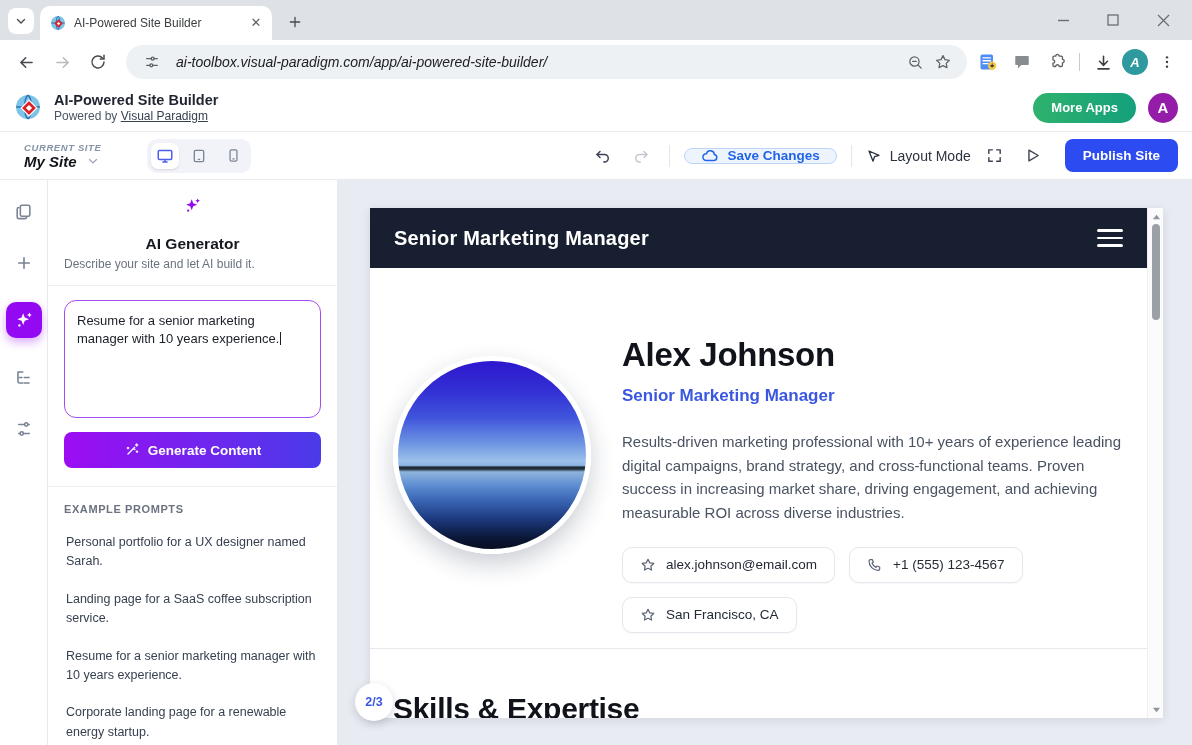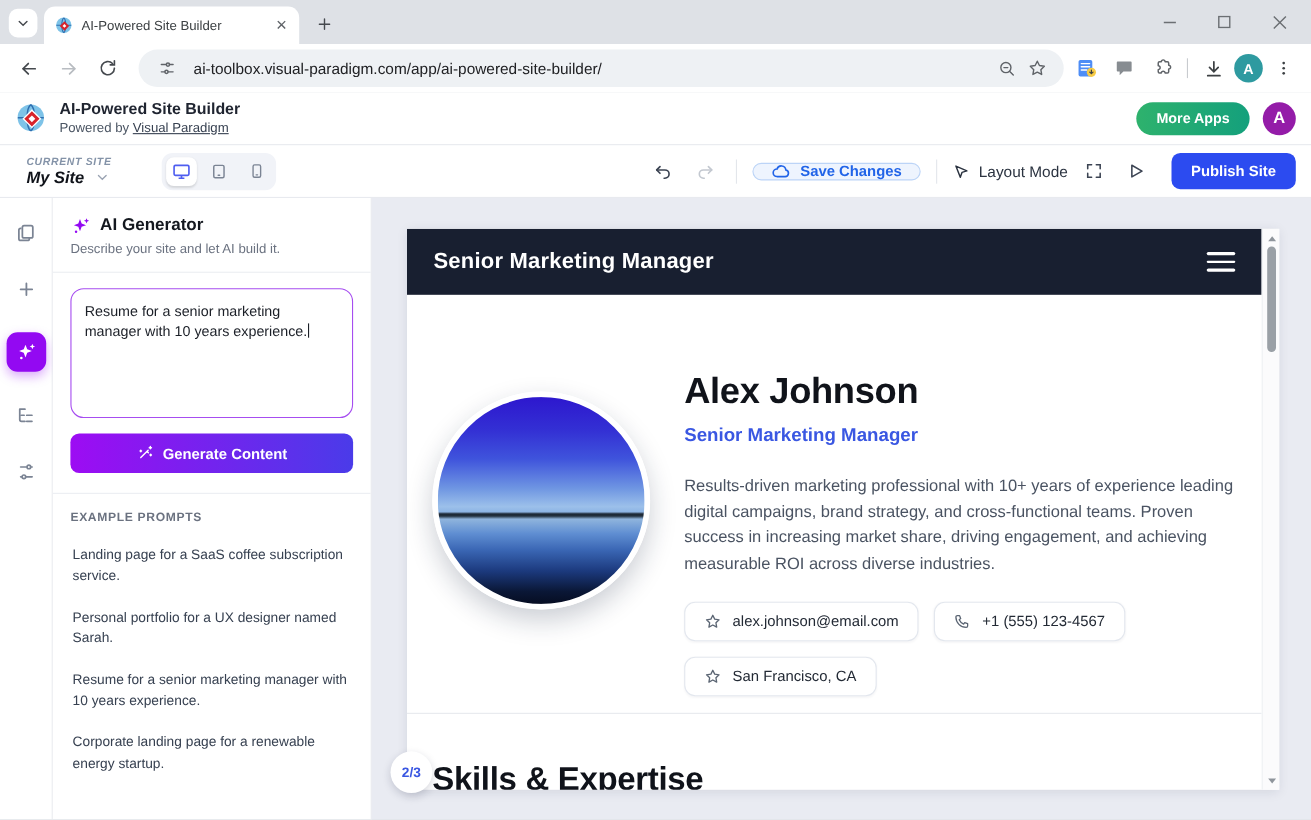--- a/index.html
+++ b/index.html
@@ -10,21 +10,21 @@
   .titlebar { position:absolute; top:0; left:0; right:0; height:40px; background:#dee1e6; }
   .tab-search-btn { position:absolute; left:8px; top:8px; width:26px; height:26px; background:#fff; border-radius:8px; display:flex; align-items:center; justify-content:center; color:#45494e; cursor:pointer; }
   .tab { position:absolute; left:40px; top:6px; width:232px; height:34px; background:#fff; border-radius:10px 10px 0 0; display:flex; align-items:center; padding:0 8px 0 10px; gap:8px; }
   .tab-title { flex:1; font-size:12px; color:#3c4043; white-space:nowrap; overflow:hidden; }
   .tab-close { width:16px; height:16px; color:#5f6368; font-size:13px; line-height:16px; text-align:center; border-radius:50%; cursor:pointer; }
   .new-tab-btn { position:absolute; left:282px; top:9px; width:26px; height:26px; color:#45494e; display:flex; align-items:center; justify-content:center; cursor:pointer; }
   .win-controls { position:absolute; right:8px; top:0; height:40px; display:flex; align-items:center; gap:28px; padding-right:10px; color:#6b6f73; }
   .win-btn { width:22px; height:22px; display:flex; align-items:center; justify-content:center; cursor:pointer; }
 
   
-  .browser-toolbar { position:absolute; top:40px; left:0; right:0; height:44px; background:#fff; display:flex; align-items:center; padding:0 8px; }
+  .browser-toolbar { position:absolute; top:40px; left:0; right:0; height:44px; background:#fff; display:flex; align-items:center; padding:0 8px;font-style:italic; }
   .nav-btn { width:32px; height:32px; display:flex; align-items:center; justify-content:center; border-radius:50%; color:#45494e; cursor:pointer; margin:0 2px; }
   .nav-btn.disabled { color:#b8bcc1; }
   .address-bar { flex:1; height:34px; margin:0 6px 0 10px; background:#eef1f4; border-radius:17px; display:flex; align-items:center; padding:0 10px 0 12px; min-width:0; }
   .addr-url { flex:1; font-size:14px; color:#202124; white-space:nowrap; overflow:hidden; margin-left:10px; }
   .addr-icon { color:#5f6368; width:28px; height:28px; display:flex; align-items:center; justify-content:center; border-radius:50%; cursor:pointer; flex:0 0 auto; }
   .ext-area { display:flex; align-items:center; gap:4px; padding-right:2px; }
   .ext-btn { width:30px; height:30px; display:flex; align-items:center; justify-content:center; border-radius:50%; cursor:pointer; color:#5f6368; position:relative; }
   .ext-divider { width:1px; height:18px; background:#c8cbcf; margin:0 4px; }
   .profile-chip { width:26px; height:26px; border-radius:50%; background:#2e9aa0; color:#fff; font-size:13px; font-weight:700; display:flex; align-items:center; justify-content:center; cursor:pointer; }
 
@@ -58,21 +58,21 @@
   .publish-btn { height:33px; padding:0 18px; border:none; border-radius:8px; background:#2c4bf0; color:#fff; font-size:13.5px; font-weight:700; font-family:inherit; cursor:pointer; margin-left:8px; }
 
   
   .body-area { position:absolute; top:180px; left:0; right:0; bottom:0; display:flex; }
   .rail { width:48px; background:#fff; border-right:1px solid #e8eaef; display:flex; flex-direction:column; align-items:center; padding-top:18px; gap:26px; }
   .rail-btn { width:26px; height:26px; display:flex; align-items:center; justify-content:center; color:#7b8494; cursor:pointer; }
   .rail-btn.active { width:36px; height:36px; background:#9309f2; border-radius:10px; color:#fff; box-shadow:0 4px 10px rgba(147,9,242,.35); }
 
   .panel { width:290px; background:#fff; border-right:1px solid #e8eaef; display:flex; flex-direction:column; }
   .panel-header { padding:16px 16px 14px; border-bottom:1px solid #eceef2; }
-  .panel-title-row { display:flex; align-items:flex-start; gap:8px; }
+  .panel-title-row { display:flex; align-items:center; gap:20px;flex-direction:column; }
   .panel-title { font-size:15.5px; font-weight:800; color:#14181f; }
   .panel-subtitle { margin-top:4px; font-size:12px; color:#6b7280; }
   .panel-body { padding:14px 16px 18px; border-bottom:1px solid #eceef2; }
   .prompt-box { width:100%; height:118px; border:1.5px solid #a64df0; border-radius:12px; padding:11px 12px; font-size:13px; line-height:1.4; color:#1b1f27; cursor:text; }
   .caret { display:inline-block; width:1px; height:13px; background:#1b1f27; vertical-align:-2px; margin-left:1px; }
   .generate-btn { margin-top:14px; width:100%; height:36px; border:none; border-radius:8px; background:linear-gradient(90deg,#9d0cf3,#4a3be9); color:#fff; font-size:13.5px; font-weight:700; font-family:inherit; display:flex; align-items:center; justify-content:center; gap:8px; cursor:pointer; }
   .examples { padding:16px 16px; }
   .examples-title { font-size:11px; font-weight:700; letter-spacing:.6px; color:#6b7280; }
   .example-item { margin-top:18px; font-size:12.5px; line-height:1.55; color:#374151; cursor:pointer; padding-left:2px; }
 
@@ -403,22 +403,22 @@
               <svg width="16" height="16" viewBox="0 0 24 24" fill="none" stroke="#fff" stroke-width="2" stroke-linecap="round">
                 <path d="M6 18L16 8M14.5 9.5l1.8 1.8"></path>
                 <path d="M19 3v3M17.5 4.5h3M6 8v2M5 9h2M19.5 13.5v2M18.5 14.5h2"></path>
               </svg>
             </span>
           <span>Generate Content</span>
         </button>
       </div>
       <div class="examples">
         <div class="examples-title">EXAMPLE PROMPTS</div>
+        <div class="example-item">Personal portfolio for a UX designer named Sarah.</div>
         <div class="example-item">Landing page for a SaaS coffee subscription service.</div>
-        <div class="example-item">Personal portfolio for a UX designer named Sarah.</div>
         <div class="example-item">Resume for a senior marketing manager with 10 years experience.</div>
         <div class="example-item">Corporate landing page for a renewable energy startup.</div>
       </div>
     </div>
 
     <div class="stage">
       <div class="canvas">
         <div class="canvas-inner">
           <div class="site-nav">
             <span class="site-nav-title">Senior Marketing Manager</span>

